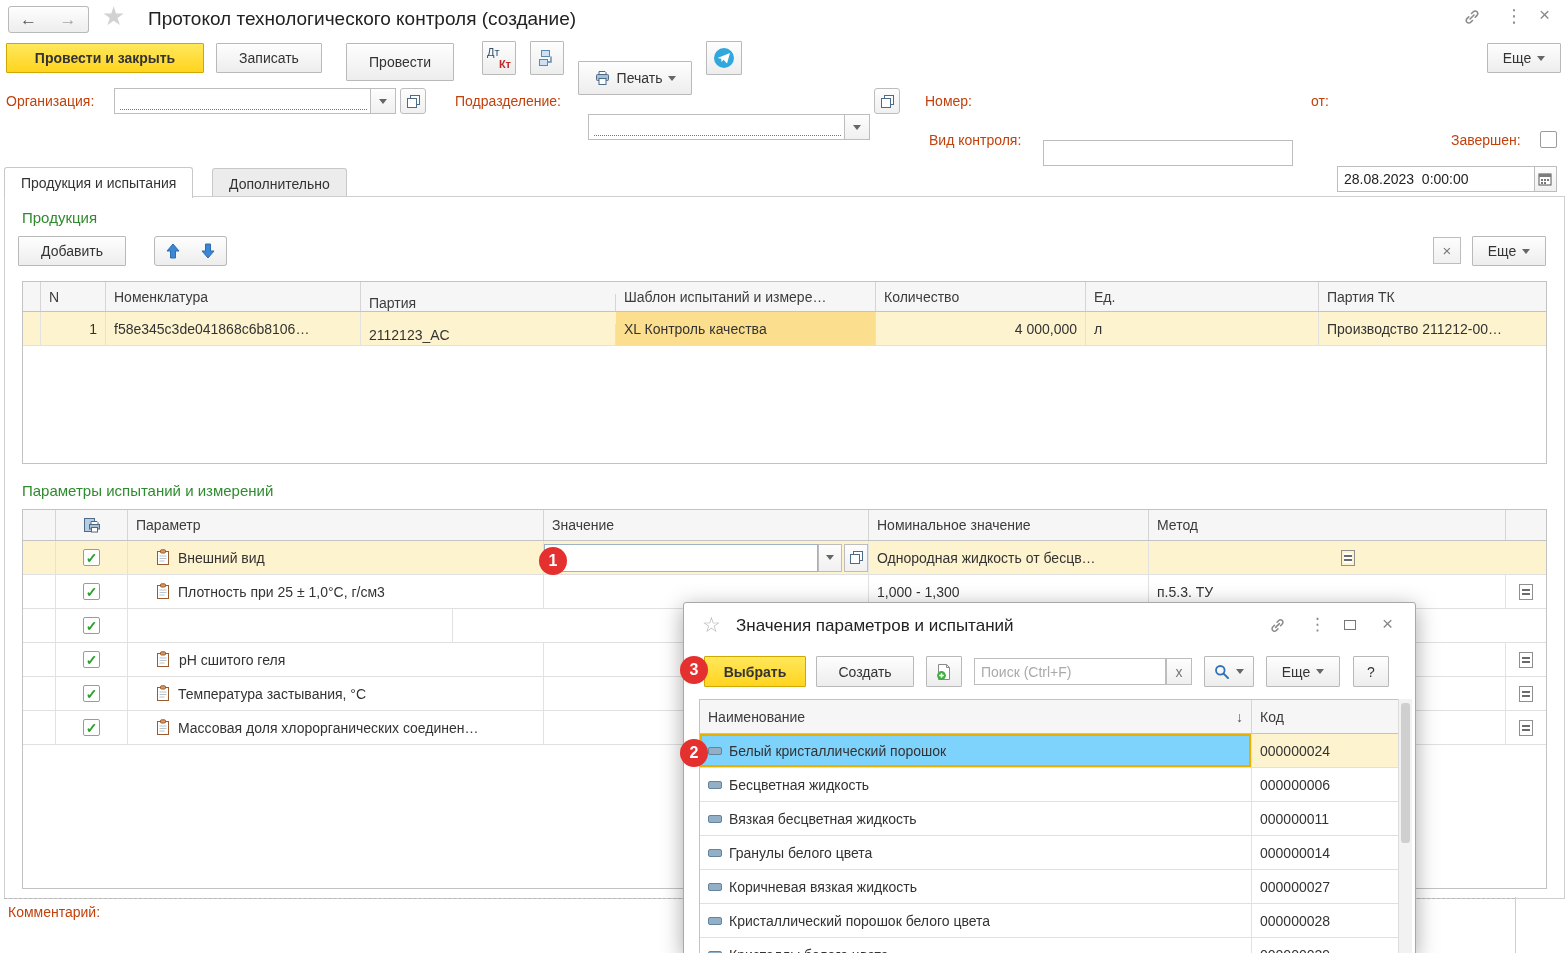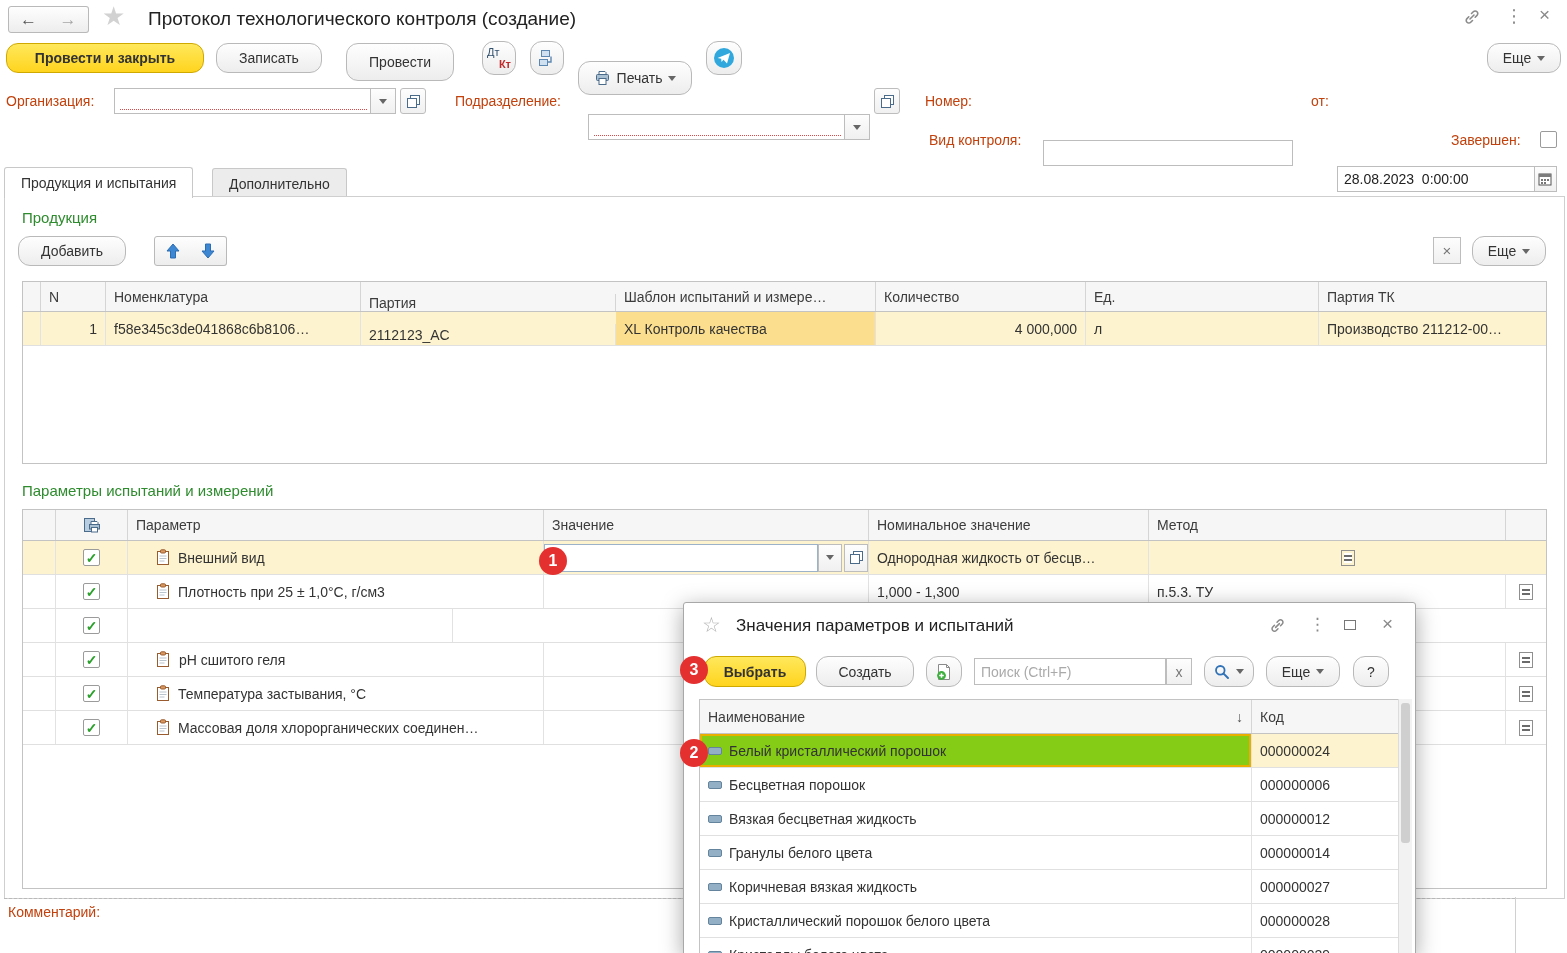--- a/index.html
+++ b/index.html
@@ -1,21 +1,21 @@
 <!DOCTYPE html>
 <html><head>
 <meta charset="utf-8">
 <style>
   html,body{margin:0;padding:0;background:#fff;}
   .screen{position:relative;width:1567px;height:953px;background:#fff;overflow:hidden;
           font-family:"Liberation Sans",sans-serif;font-size:14px;color:#333;}
   .abs{position:absolute;box-sizing:border-box;}
   
   .b{display:flex;align-items:center;justify-content:center;gap:6px;
-     background:linear-gradient(#fefefe,#ededed);border:1px solid #b9b9b9;border-radius:12px;
+     background:linear-gradient(#fefefe,#ededed);border:1px solid #b9b9b9;border-radius:1px;
      color:#333;box-sizing:border-box;cursor:default;white-space:nowrap;}
   .b.yellow{background:linear-gradient(#ffe85c,#ffd41e);border-color:#cfa800;font-weight:bold;}
   .caret{width:0;height:0;border-left:4px solid transparent;border-right:4px solid transparent;
          border-top:5px solid #666;display:inline-block;}
   
   .inp{background:#fff;border:1px solid #bdbdbd;box-sizing:border-box;display:flex;align-items:center;
        padding:0 6px;font-size:14px;color:#222;position:relative;font-family:inherit;}
   input.raw{border:none;outline:none;background:transparent;width:100%;font:inherit;color:#222;padding:0;}
   input.raw::placeholder{color:#aaa;}
   .seg{display:flex;align-items:center;justify-content:center;border-left:1px solid #bdbdbd;
@@ -56,21 +56,21 @@
       repeating-linear-gradient(to bottom,#fff 0 2px,#6b6b6b 2px 4px) content-box #fff;
       padding:2px;box-sizing:border-box;}
   .dashico{width:14px;height:8px;background:#93afc6;border:1px solid #64839d;border-radius:2px;box-sizing:border-box;}
   .mini{width:24px;display:flex;align-items:center;justify-content:center;border:1px solid #bdbdbd;
         background:linear-gradient(#fdfdfd,#f0f0f0);box-sizing:border-box;}
   .circle{position:absolute;width:28px;height:28px;border-radius:50%;background:#e53030;color:#fff;
           display:flex;align-items:center;justify-content:center;font-weight:bold;font-size:16px;z-index:20;}
   .wicon{color:#8a8a8a;font-size:16px;}
   .dlg{position:absolute;left:683px;top:602px;width:731px;height:351px;background:#fff;
        border:1px solid #a8a8a8;border-radius:3px 3px 0 0;box-shadow:0 5px 22px rgba(0,0,0,.35);z-index:10;}
-  .selcell{background:#84cc16;box-shadow:inset 0 0 0 2px #e8ae00;}
+  .selcell{background:#7dd3fc;box-shadow:inset 0 0 0 2px #e8ae00;}
   .dash-split{position:absolute;border-top:1px dashed #b9b9b9;}
   .scroll{position:absolute;background:#f2f2f2;border-left:1px solid #dcdcdc;}
   .thumb{position:absolute;left:2px;right:2px;background:#cfcfcf;border-radius:3px;}
 </style>
 </head>
 <body>
 
 <div class="screen">
 
   <div class="abs b" style="left:8px;top:6px;width:41px;height:27px;border-radius:3px 0 0 3px;">
@@ -495,33 +495,33 @@
           <span class="dashico"></span>
           <span>Белый кристаллический порошок</span>
         </div>
         <div class="cl d1" style="border-right:none;">
             <span>000000024</span>
           </div>
       </div>
       <div class="rw" style="height:34px;">
         <div class="cl d0">
           <span class="dashico"></span>
-          <span>Бесцветная порошок</span>
+          <span>Бесцветная жидкость</span>
         </div>
         <div class="cl d1" style="border-right:none;">
             <span>000000006</span>
           </div>
       </div>
       <div class="rw" style="height:34px;">
         <div class="cl d0">
           <span class="dashico"></span>
           <span>Вязкая бесцветная жидкость</span>
         </div>
         <div class="cl d1" style="border-right:none;">
-            <span>000000012</span>
+            <span>000000011</span>
           </div>
       </div>
       <div class="rw" style="height:34px;">
         <div class="cl d0">
           <span class="dashico"></span>
           <span>Гранулы белого цвета</span>
         </div>
         <div class="cl d1" style="border-right:none;">
             <span>000000014</span>
           </div>

